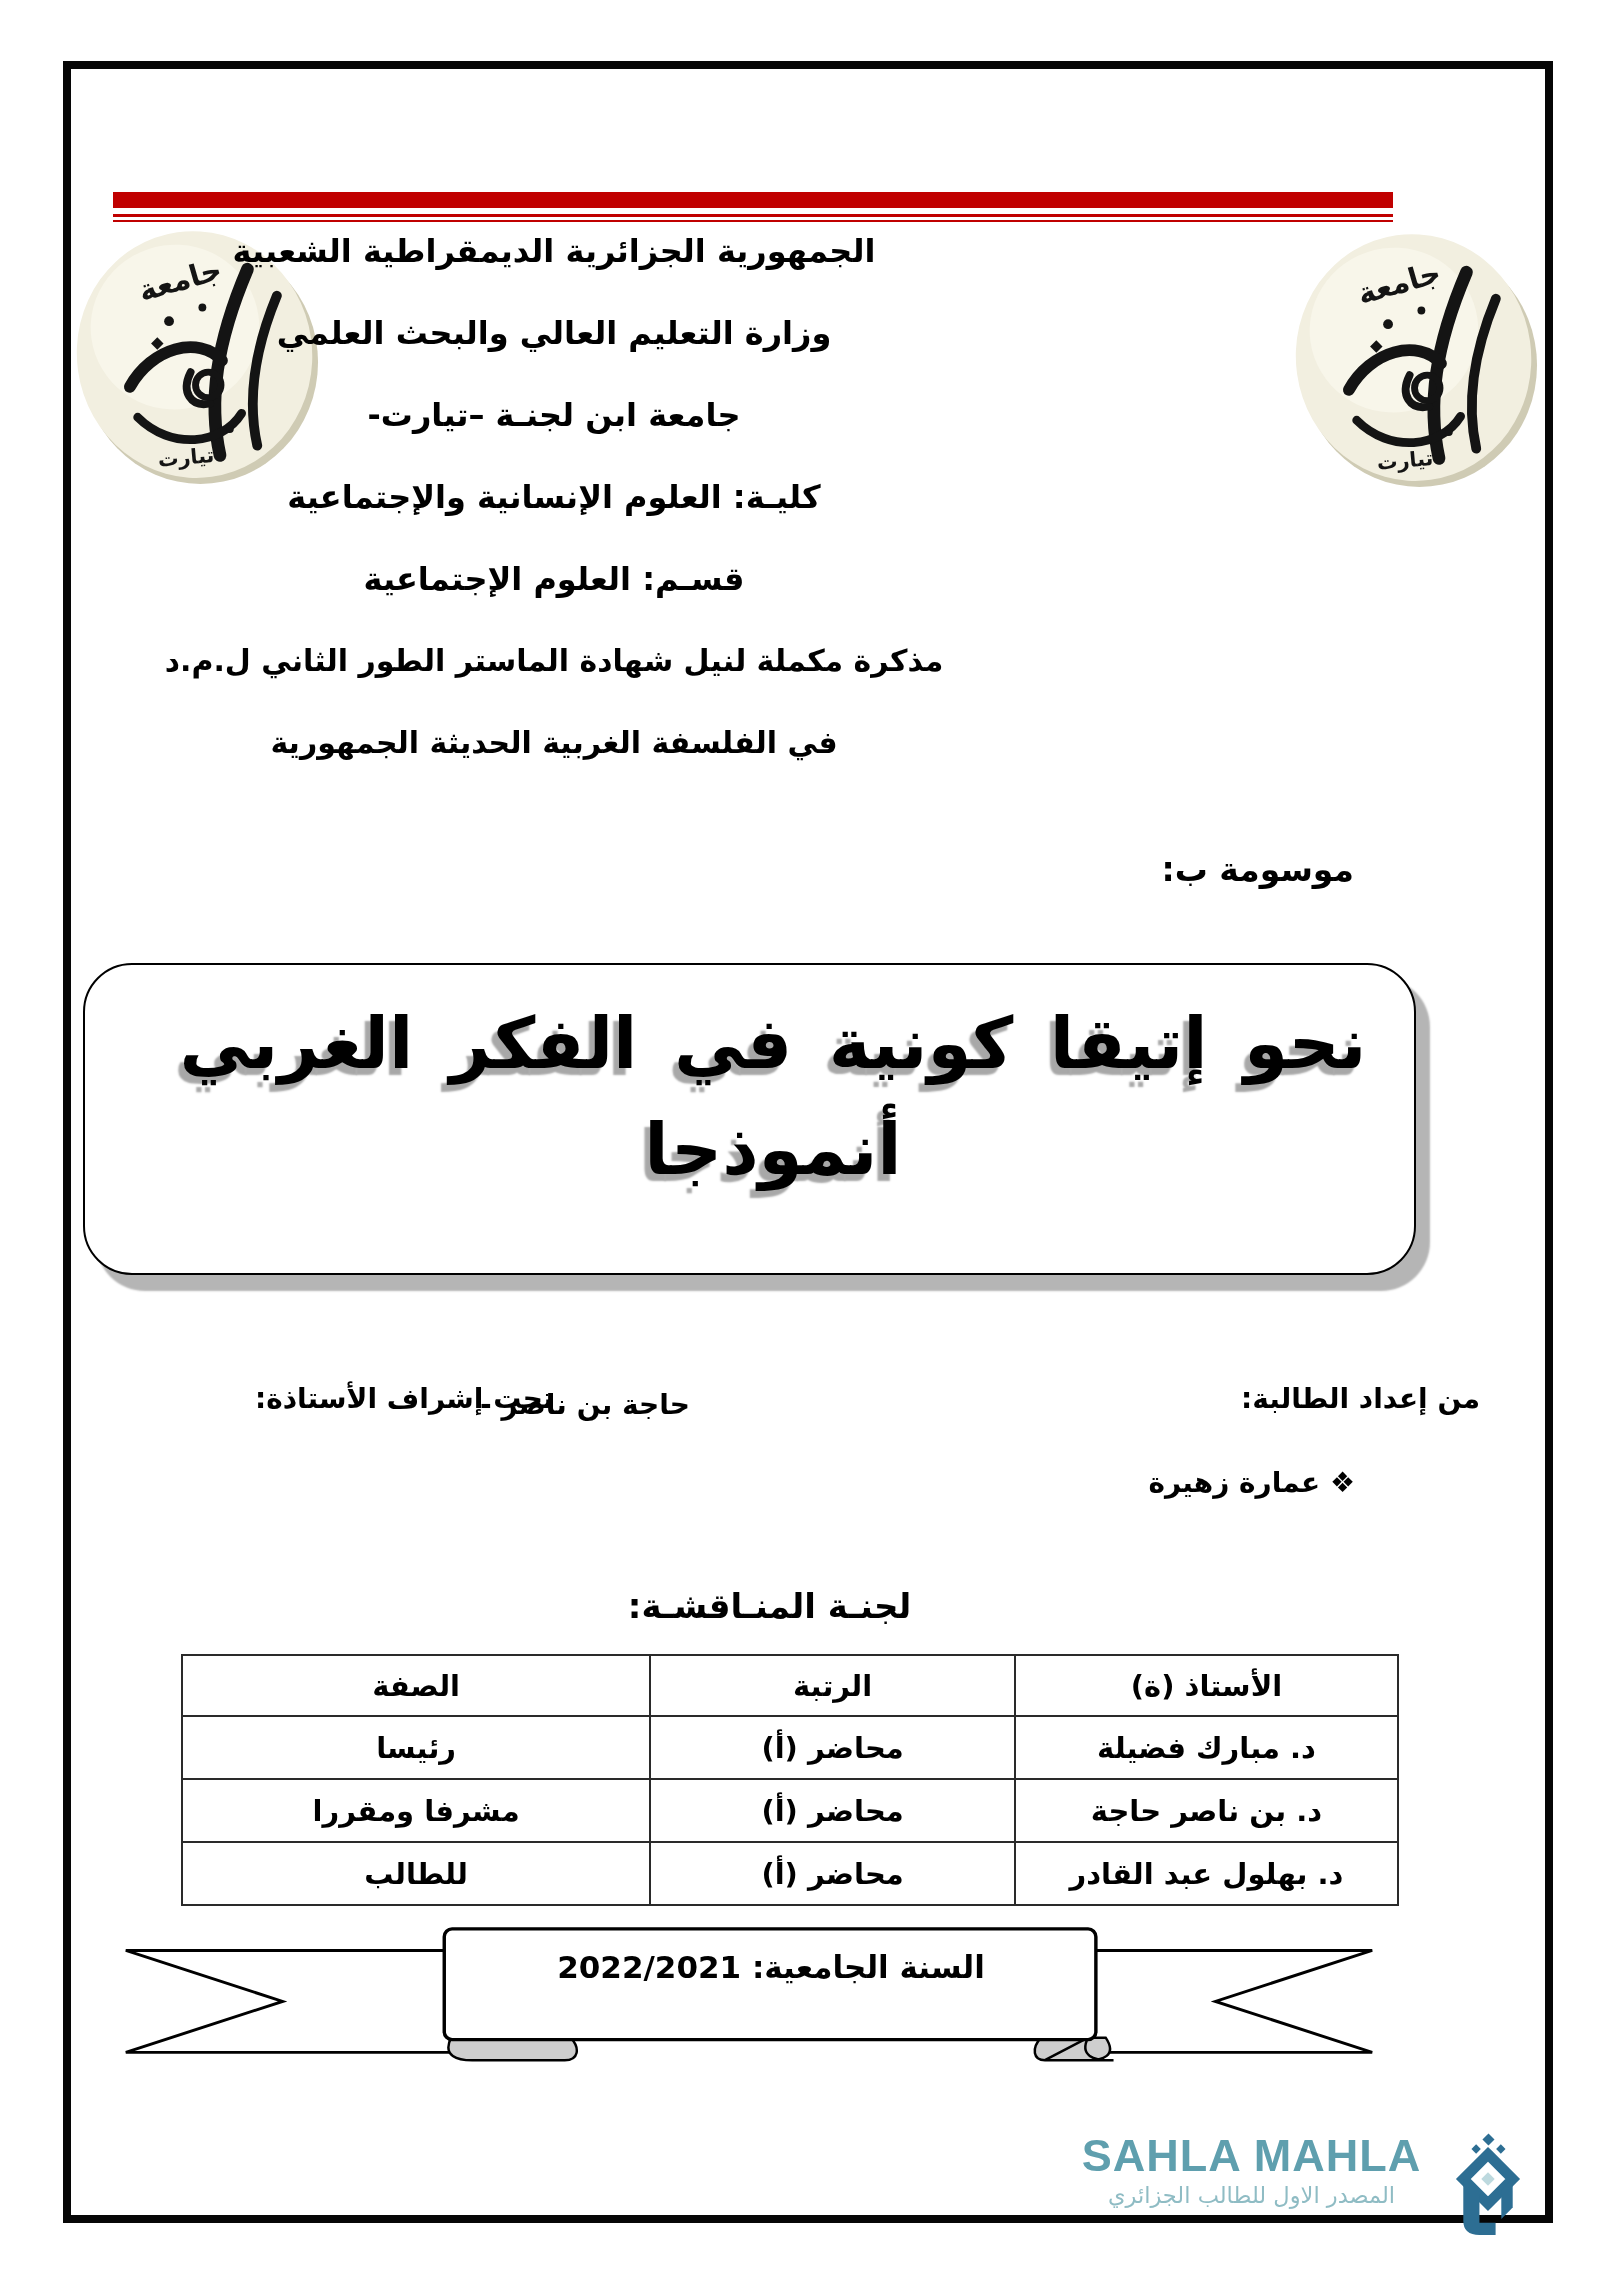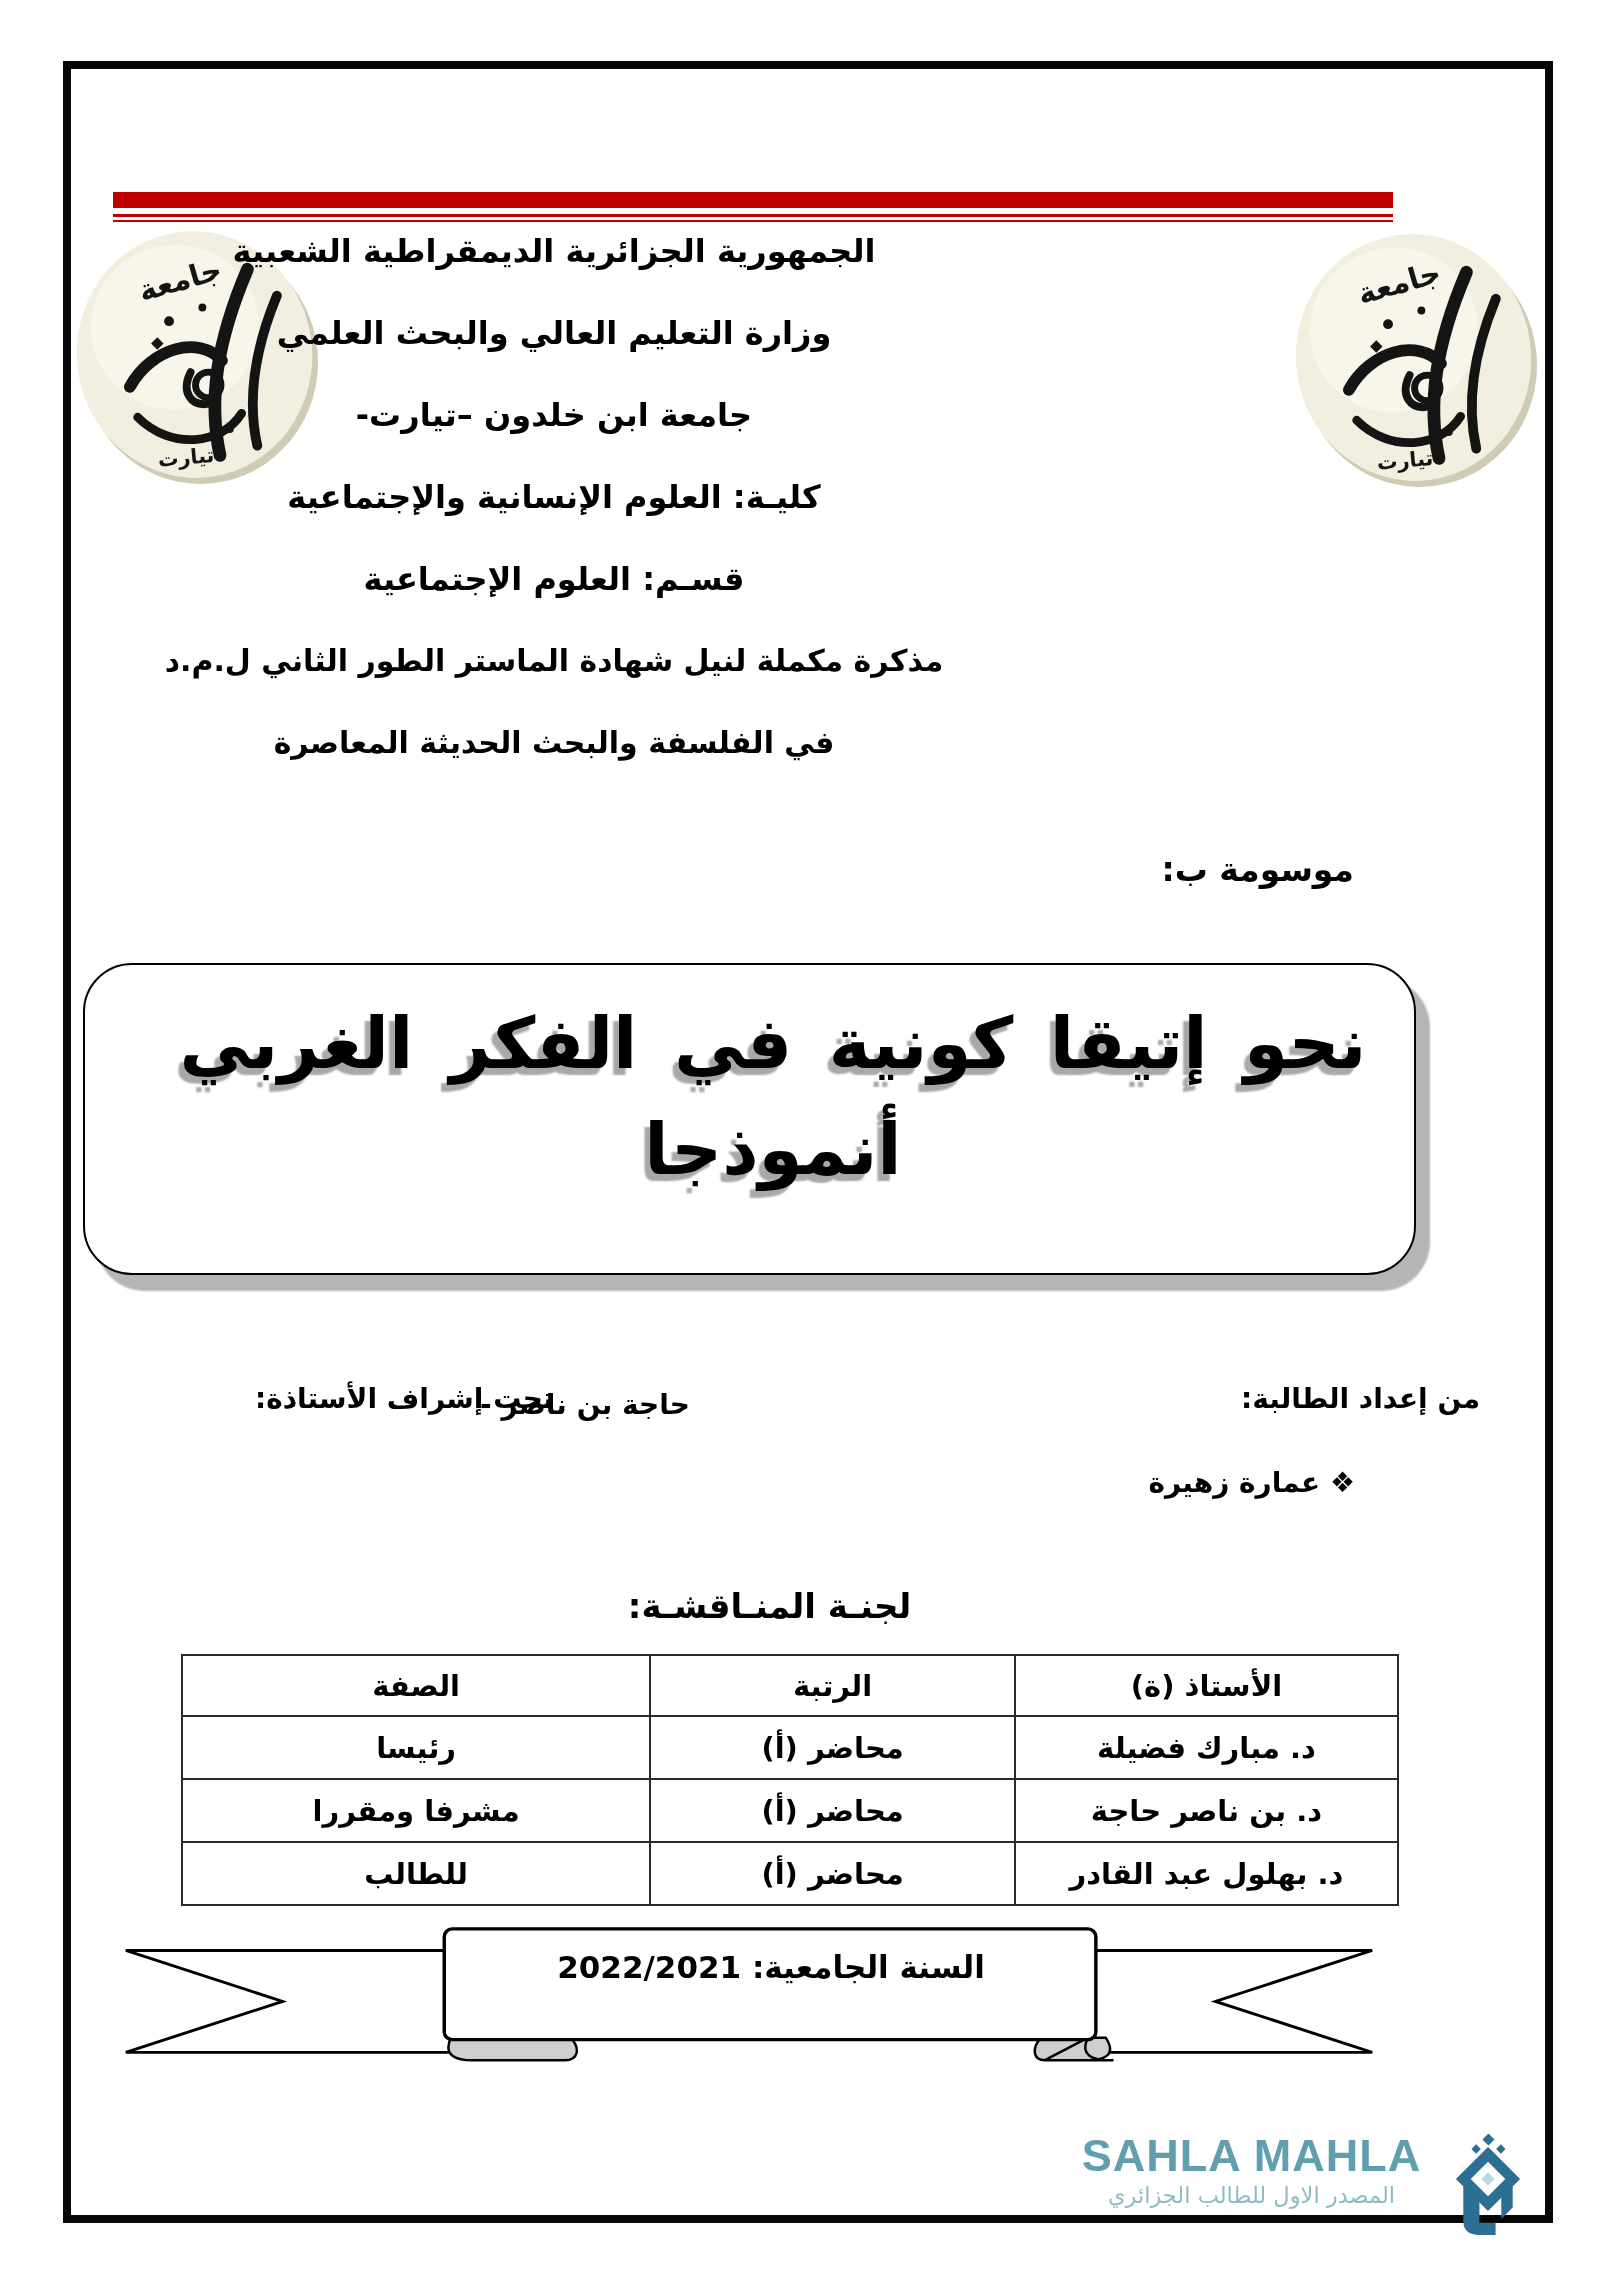--- a/index.html
+++ b/index.html
@@ -136,25 +136,25 @@
       <circle cx="160" cy="208" r="4"></circle>
       <rect x="82" y="116" width="9" height="9" transform="rotate(45 86 120)"></rect>
     </g>
     <text x="112" y="66" font-size="30" font-weight="bold" text-anchor="middle" fill="#141414" transform="rotate(-16 112 66)" font-family="DejaVu Sans, sans-serif">جامعة</text>
     <text x="116" y="244" font-size="21" font-weight="bold" text-anchor="middle" fill="#141414" transform="rotate(-5 116 244)" font-family="DejaVu Sans, sans-serif">تيارت</text>
   </svg>
 
   <div class="header-block">
     <div class="hline">الجمهورية الجزائرية الديمقراطية الشعبية</div>
     <div class="hline">وزارة التعليم العالي والبحث العلمي</div>
-    <div class="hline">جامعة ابن خلدون –تيارت-</div>
+    <div class="hline">جامعة ابن لجنـة –تيارت-</div>
     <div class="hline">كليـة:  العلوم الإنسانية والإجتماعية</div>
     <div class="hline">قسـم:  العلوم الإجتماعية</div>
     <div class="hline alt">مذكرة مكملة لنيل شهادة الماستر الطور الثاني ل.م.د</div>
-    <div class="hline alt">في الفلسفة والبحث الحديثة المعاصرة</div>
+    <div class="hline alt">في الفلسفة الغربية الحديثة الجمهورية</div>
   </div>
 
   <div class="tagged">موسومة ب:</div>
 
   <div class="title-box">
     <div class="t1">نحو إتيقا كونية في الفكر الغربي</div>
     <div class="t2">أنموذجا</div>
   </div>
 
   <div class="lbl prepared-label">من إعداد الطالبة:</div>

